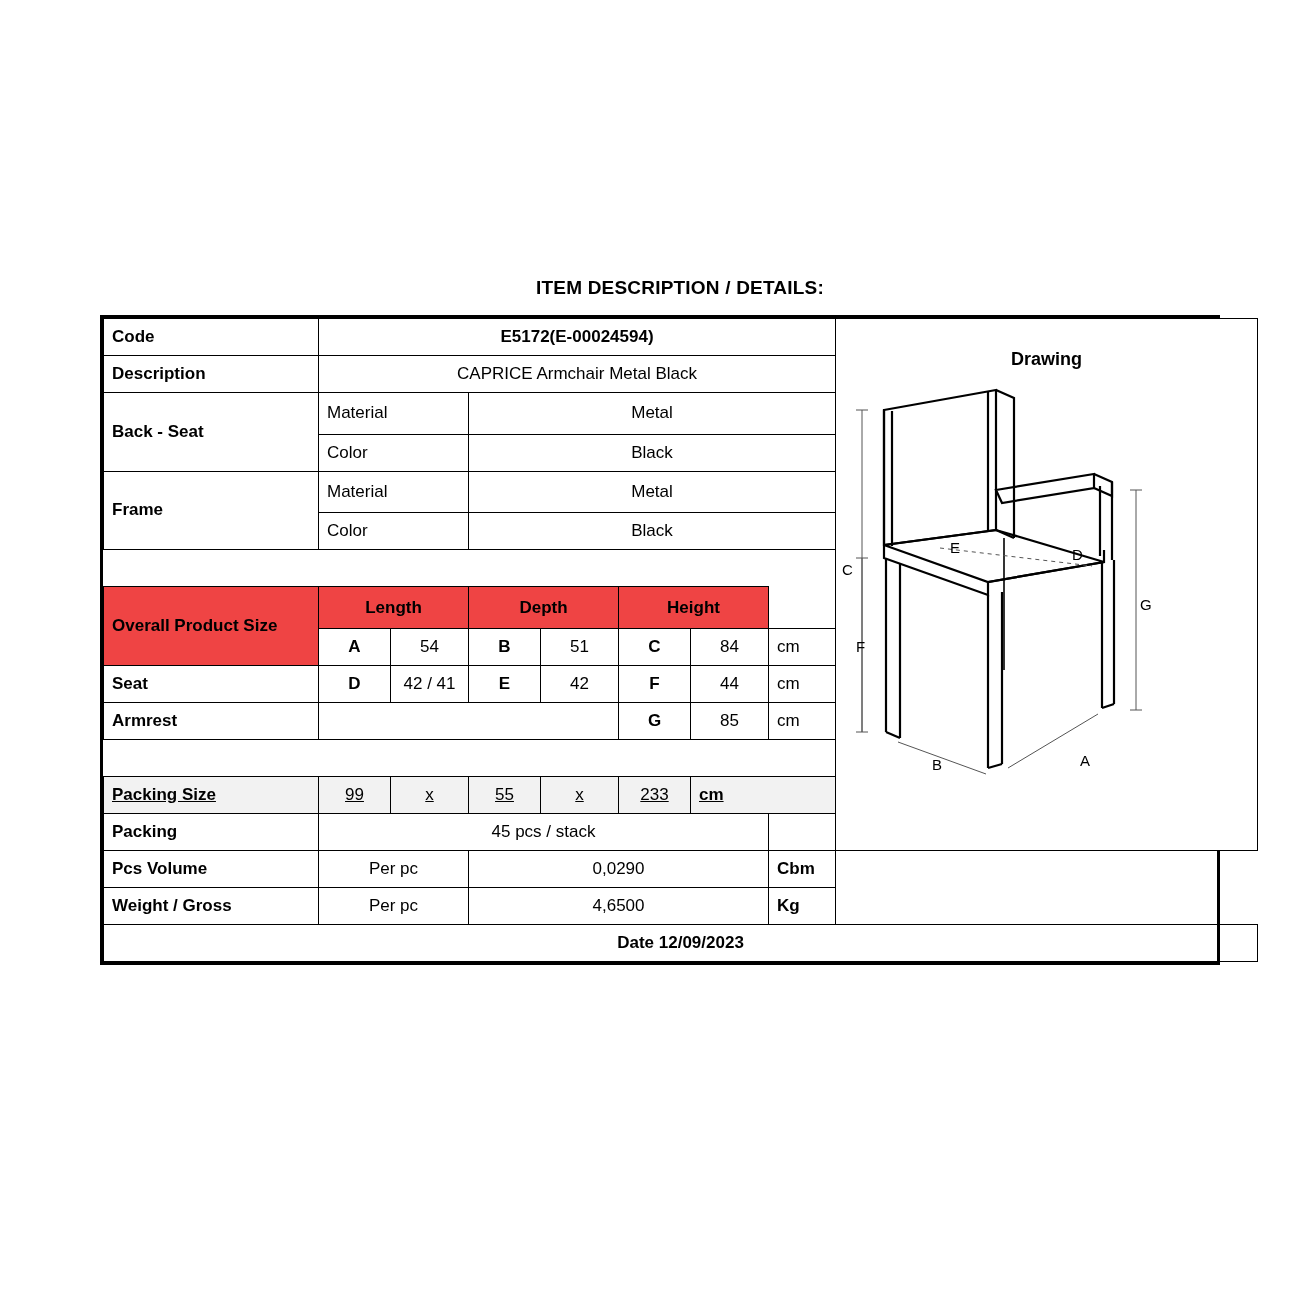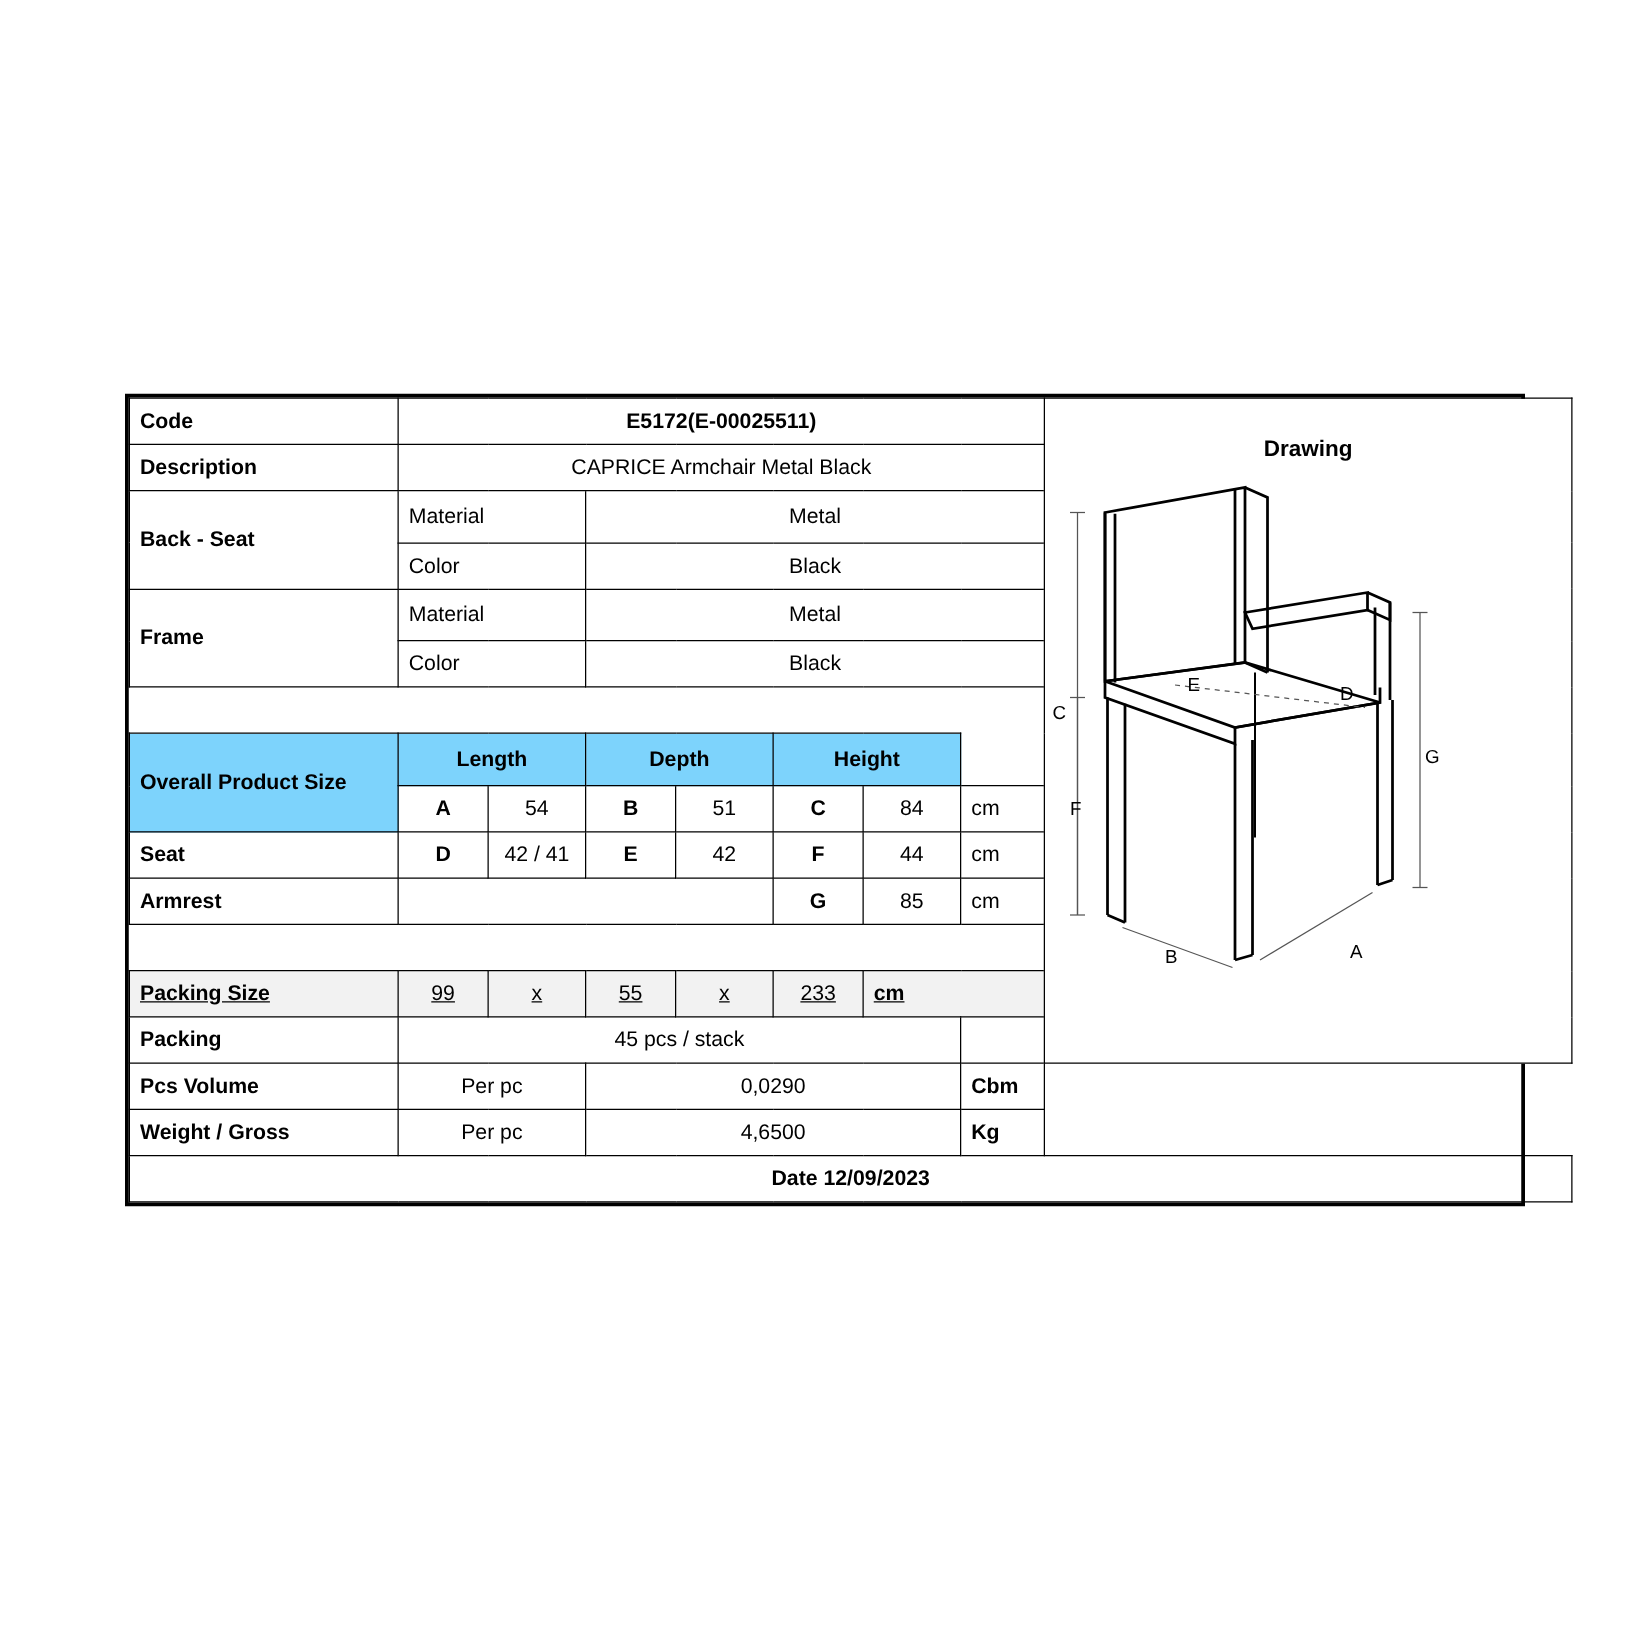--- a/index.html
+++ b/index.html
@@ -51,21 +51,21 @@
     height: 36px;
     vertical-align: middle;
   }
   .lbl {
     font-weight: bold;
     font-size: 18px;
   }
   .ctr { text-align: center; }
   .lft { text-align: left; }
   .bold { font-weight: bold; }
-  .yellow { background: #7dd3fc; }
+  .yellow { background: #ef4444; }
   .grey { background: #f2f2f2; text-decoration: underline; }
   .nob { border: none !important; }
   .spacer td {
     height: 14px;
     border-left: 1px solid #000;
     border-right: 1px solid #000;
     border-top: none;
     border-bottom: none;
     background: #fff;
   }
@@ -96,39 +96,40 @@
     font-size: 15px;
   }
   .small-unit { font-size: 14px; font-weight: bold;}
   svg { display: block; }
 </style>
 </head>
 <body>
 
 <div class="sheet">
 
+  <div class="doc-title">ITEM DESCRIPTION / DETAILS:</div>
 
   <div class="table-wrap">
     <table class="spec">
       <colgroup>
         <col style="width:215px">
         <col style="width:72px">
         <col style="width:78px">
         <col style="width:72px">
         <col style="width:78px">
         <col style="width:72px">
         <col style="width:78px">
         <col style="width:67px">
         <col style="width:422px">
       </colgroup>
 
       <tbody>
           <tr>
         <td class="lbl lft">Code</td>
-        <td class="ctr code-val" colspan="7">E5172(E-00025511)</td>
+        <td class="ctr code-val" colspan="7">E5172(E-00024594)</td>
         <td class="drawing-cell" rowspan="14">
           <div class="drawing-head">Drawing</div>
           <div>
             <svg width="420" height="480" viewBox="0 0 420 480">
               <g fill="none" stroke="#000" stroke-width="2.2" stroke-linejoin="miter">
 
                 <path d="M48 40 L160 20 L160 160 L48 175 Z"></path>
                 <path d="M48 40 L48 175"></path>
 
                 <path d="M56 41 L56 176"></path>

